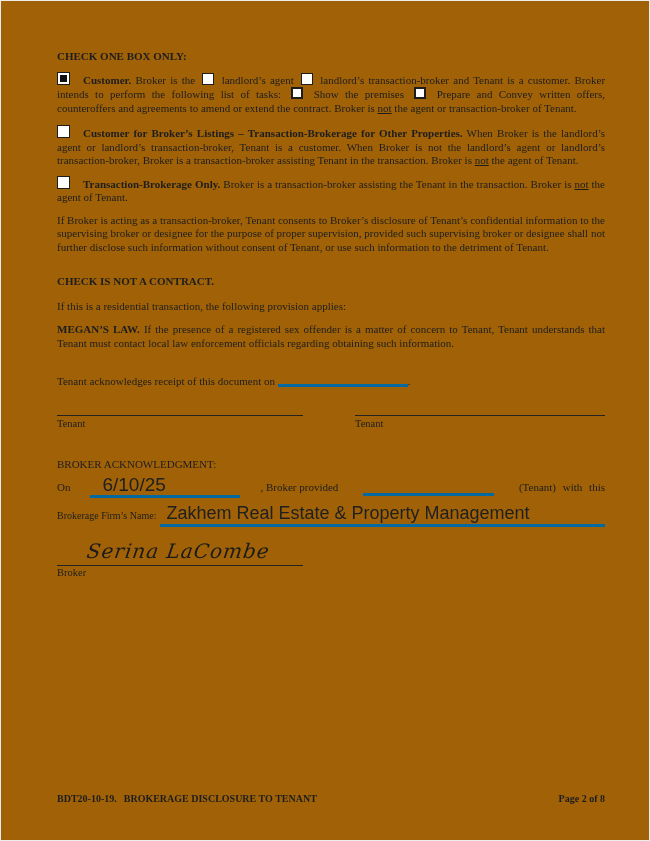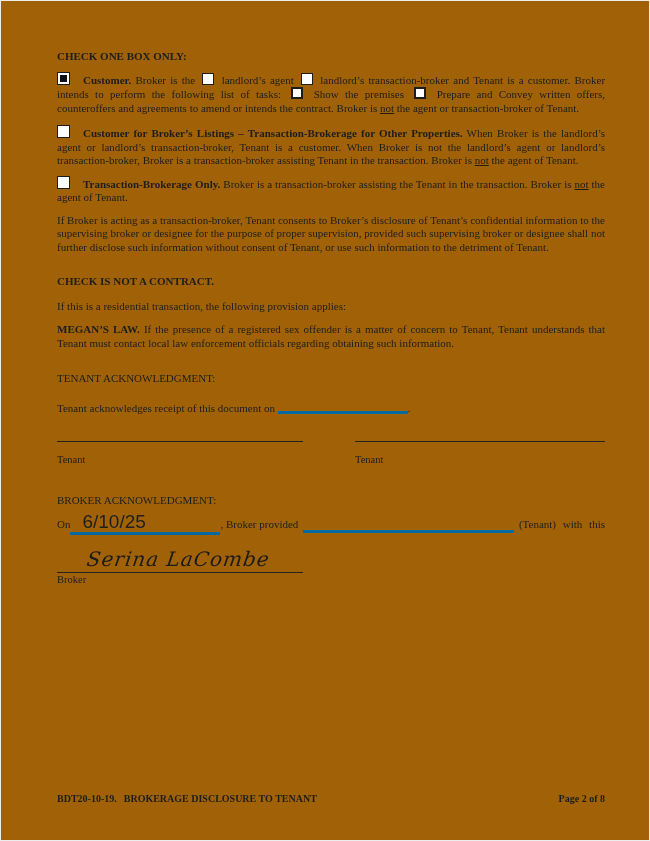--- a/index.html
+++ b/index.html
@@ -26,26 +26,26 @@
   .cb-main[data-checked="true"]::after{content:"";position:absolute;left:2px;top:2px;right:2px;bottom:2px;background:#111;}
   .cb-inline{width:10px;height:10px;margin:0 3px;}
   .cb-task{width:8px;height:8px;border-width:2px;margin:0 4px 0 4px;}
   
   .blank{display:inline-block;border-bottom:3px solid #0369a1;}
   .blank.empty{height:12px;vertical-align:-2px;}
   .w-receipt{width:130px;}
   .w-via{width:135px;margin:0 3px;}
   
   .sigrow{display:flex;justify-content:space-between;margin-bottom:27px;}
-  .sigcell{border-top:1px solid #232323;padding-top:12px;font-size:10.5px;}
+  .sigcell{border-top:1px solid #232323;padding-top:2px;font-size:10.5px;}
   .sigcell.c1{width:246px;}
   .sigcell.c2{width:250px;}
   
   .brokerhd{margin-bottom:4px;}
-  .online{display:flex;align-items:baseline;}
+  .online{display:flex;align-items:baseline;gap:20px;}
   .online .lbl{white-space:nowrap;}
   .datefield{width:150px;font-family:"Liberation Sans",sans-serif;font-size:19px;line-height:1.05;
              text-indent:12px;color:#202020;}
   .providedfield{flex:1;margin:0 5px;height:12px;align-self:flex-end;margin-bottom:2px;}
   .tenantend{white-space:nowrap;word-spacing:4px;}
   .vi, .line2{margin-top:2px;}
   .firmline{display:flex;align-items:baseline;margin-top:6px;}
   .firmlabel{font-size:10px;white-space:nowrap;}
   .firmfield{flex:1;margin-left:4px;font-family:"Liberation Sans",sans-serif;font-size:18px;
              line-height:1.1;padding-left:6px;color:#202020;}
@@ -68,21 +68,21 @@
   <p class="opt just">
     <span class="cb cb-main" data-checked="true"></span><span class="bold">Customer.</span>
     <span>Broker is the</span>
     <span class="cb cb-inline"></span>
     <span>landlord’s agent</span>
     <span class="cb cb-inline"></span>
     <span>landlord’s transaction-broker and Tenant is a customer. Broker intends to perform the following list of tasks:</span>
     <span class="cb cb-task"></span>
     <span>Show the premises</span>
     <span class="cb cb-task"></span>
-    <span>Prepare and Convey written offers, counteroffers and agreements to amend or intends the contract. Broker is</span>
+    <span>Prepare and Convey written offers, counteroffers and agreements to amend or extend the contract. Broker is</span>
     <span class="u">not</span>
     <span>the agent or transaction-broker of Tenant.</span>
   </p>
 
   <p class="opt2 just">
     <span class="cb cb-main" data-checked="false"></span><span class="bold">Customer for Broker’s Listings – Transaction-Brokerage for Other Properties.</span>
     <span>When Broker is the landlord’s agent or landlord’s transaction-broker, Tenant is a customer. When Broker is not the landlord’s agent or landlord’s transaction-broker, Broker is a transaction-broker assisting Tenant in the transaction. Broker is</span>
     <span class="u">not</span>
     <span>the agent of Tenant.</span>
   </p>
@@ -98,21 +98,20 @@
 
   <p class="notc">CHECK IS NOT A CONTRACT.</p>
 
   <p class="resid">If this is a residential transaction, the following provision applies:</p>
 
   <p class="megan just">
     <span class="bold">MEGAN’S LAW.</span>
     <span>If the presence of a registered sex offender is a matter of concern to Tenant, Tenant understands that Tenant must contact local law enforcement officials regarding obtaining such information.</span>
   </p>
 
-  <p class="ackhd">TENANT ACKNOWLEDGMENT:</p>
 
   <p class="receipt">
     <span>Tenant acknowledges receipt of this document on</span>
     <span class="blank empty w-receipt"></span><span>.</span>
   </p>
 
   <div class="sigrow">
     <div class="sigcell c1">
       <span>Tenant</span>
     </div>
@@ -125,20 +124,24 @@
 
   <div class="online">
     <span class="lbl">On</span>
     <span class="blank datefield">6/10/25</span>
     <span class="lbl">, Broker provided</span>
     <span class="blank providedfield"></span>
     <span class="lbl tenantend">(Tenant) with this</span>
   </div>
 
 
+  <div class="firmline">
+    <span class="firmlabel">Brokerage Firm’s Name:</span>
+    <span class="blank firmfield">Zakhem Real Estate &amp; Property Management</span>
+  </div>
 
   <div class="sigblock">
     <span class="script">Serina LaCombe</span>
   </div>
   <p class="brokerlabel">Broker</p>
 
   <div class="footer">
     <span><span>BDT20-10-19.</span><span class="ftitle">BROKERAGE DISCLOSURE TO TENANT</span></span>
     <span>Page 2 of 8</span>
   </div>

